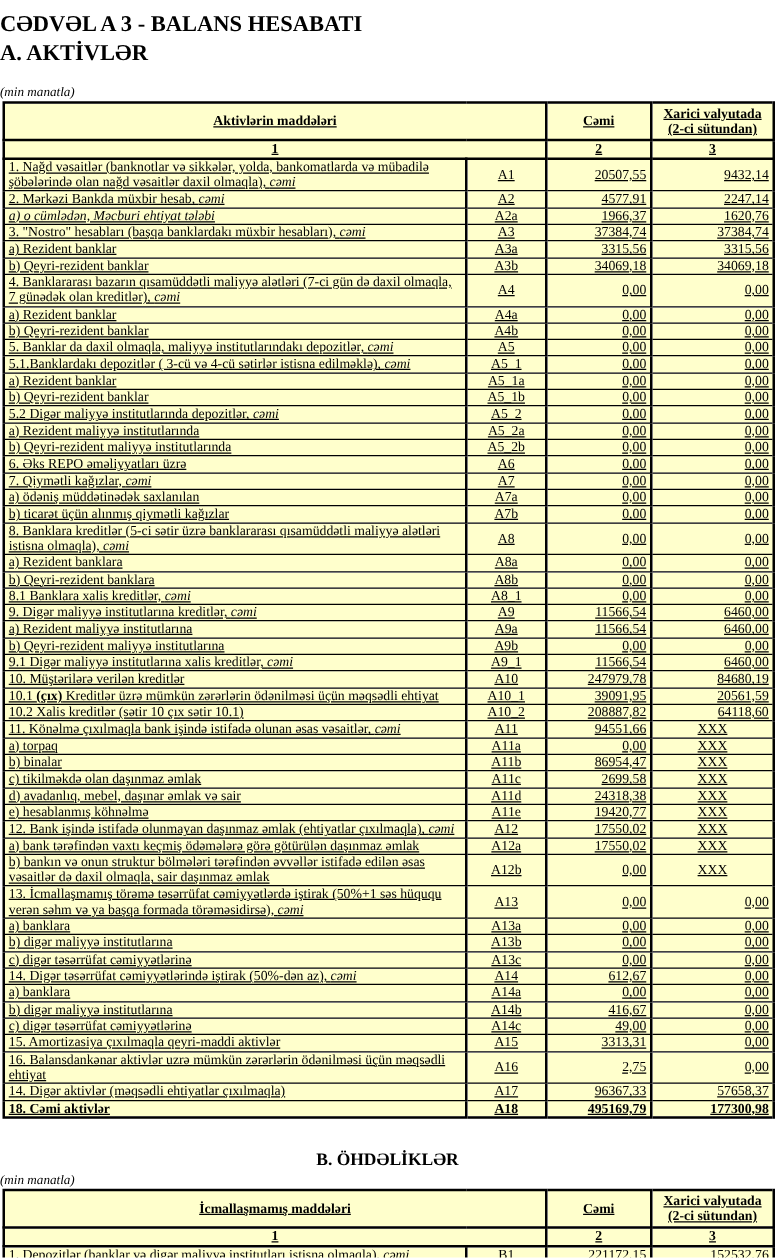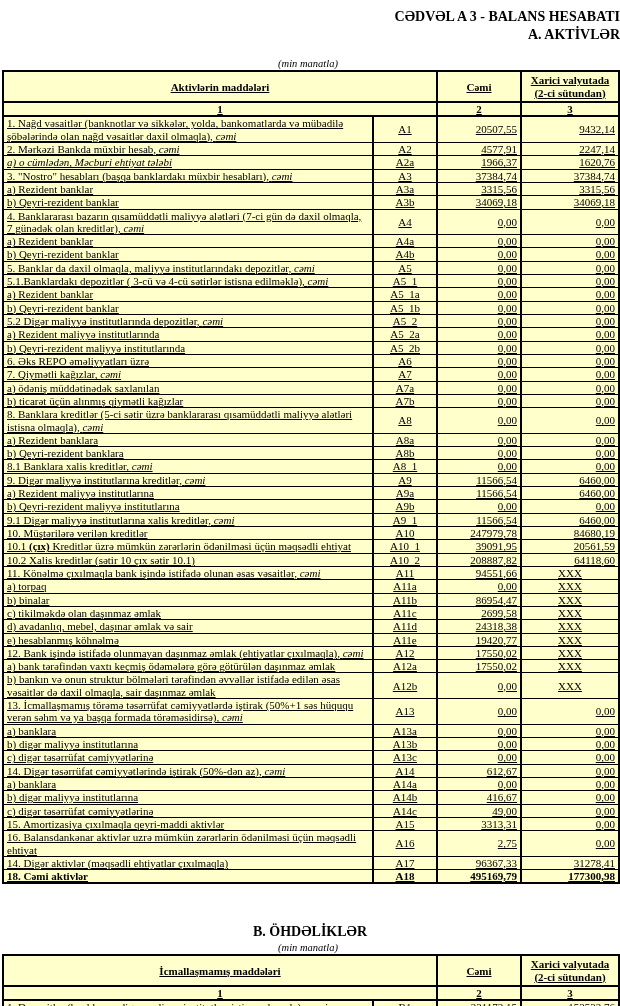--- a/index.html
+++ b/index.html
@@ -1,23 +1,23 @@
 <!DOCTYPE html>
 <html><head>
 <meta charset="utf-8">
 <style>
   html,body{margin:0;padding:0;}
   body{
     width:620px;height:1006px;overflow:hidden;background:#ffffff;color:#000;
     font-family:"Liberation Serif", serif;
   }
   .page{width:620px;height:1006px;overflow:hidden;position:relative;}
-  .titles{text-align:right;font-weight:bold;font-size:14px;line-height:1.3;padding-top:8px;padding-left:15px;}
-  .unit{font-style:italic;font-size:10.5px;text-align:center;padding-right:4px;margin-top:14px;margin-bottom:1px;}
-  .b-title{text-align:center;font-weight:bold;font-size:14px;margin-top:40px;}
+  .titles{text-align:left;font-weight:bold;font-size:18px;line-height:1.3;padding-top:8px;}
+  .unit{font-style:italic;font-size:10.5px;text-align:left;padding-right:4px;margin-top:14px;margin-bottom:1px;}
+  .b-title{text-align:center;font-weight:bold;font-size:14px;margin-top:26px;}
   table.grid{
     border-collapse:collapse;table-layout:fixed;width:616px;margin:0 2px;
     font-size:11px;
     text-decoration:underline;
   }
   table.grid th, table.grid td{
     border:1px solid #000;
     border-left-width:2px;border-right-width:2px;
     background:#FFFFCC;
     padding:0 3px;
@@ -367,21 +367,21 @@
         <tr>
           <td class="c-label">16. Balansdankənar aktivlər uzrə mümkün zərərlərin ödənilməsi üçün məqsədli ehtiyat</td>
           <td class="c-code">A16</td>
           <td class="c-num">2,75</td>
           <td class="c-num">0,00</td>
         </tr>
         <tr>
           <td class="c-label">14. Digər aktivlər (məqsədli ehtiyatlar çıxılmaqla)</td>
           <td class="c-code">A17</td>
           <td class="c-num">96367,33</td>
-          <td class="c-num">31278,41</td>
+          <td class="c-num">57658,37</td>
         </tr>
         <tr class="bold-row">
           <td class="c-label">18. Cəmi aktivlər</td>
           <td class="c-code">A18</td>
           <td class="c-num">495169,79</td>
           <td class="c-num">177300,98</td>
         </tr>
       </tbody>
   </table>
 

